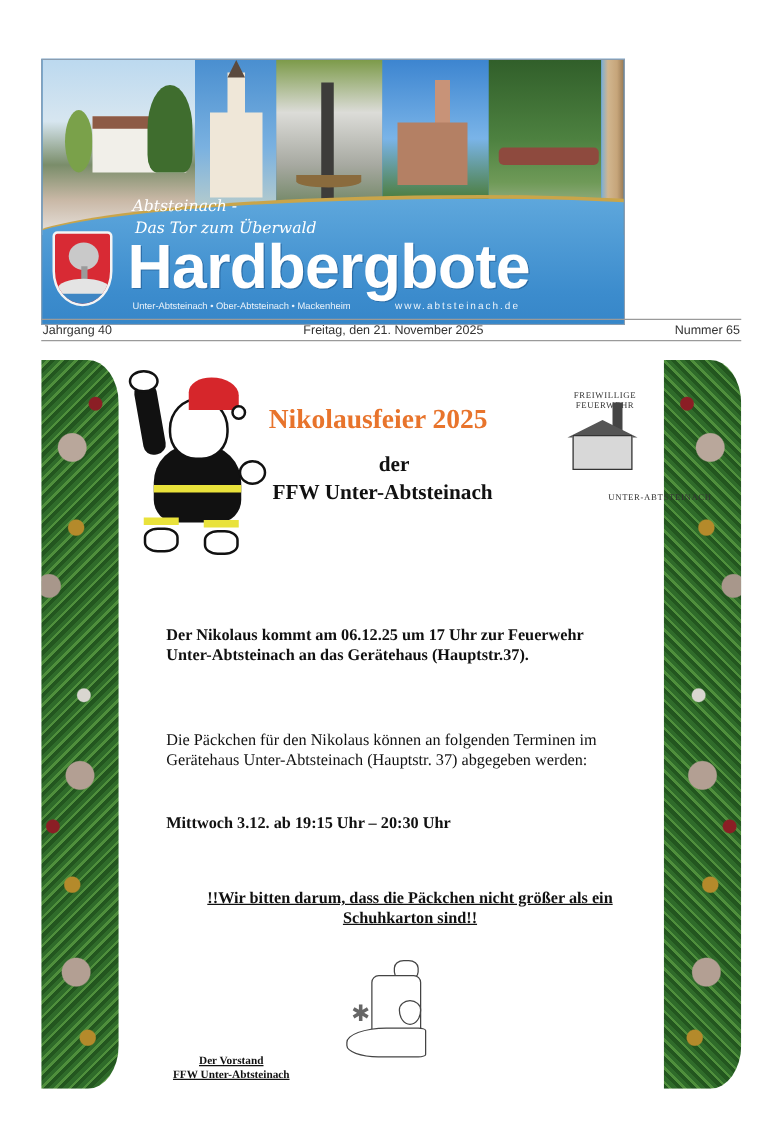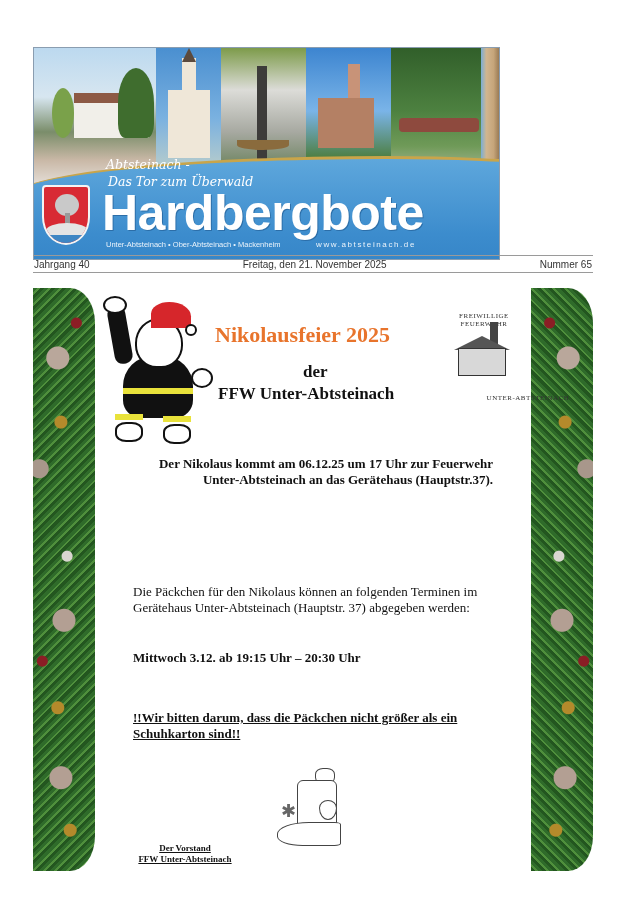--- a/index.html
+++ b/index.html
@@ -116,28 +116,28 @@
     .poster-org { position:absolute; left:185px; top:96px; font-family:"Liberation Serif", serif; font-weight:bold; font-size:17px; color:#111; }
 
     .emblem { position:absolute; left:403px; top:24px; width:96px; height:92px; }
     .emblem .ring-top { position:absolute; left:0; top:0; width:96px; font-family:"Liberation Serif", serif; font-size:7px; color:#333; text-align:center; letter-spacing:0.5px; }
     .emblem .ring-bottom { position:absolute; left:0; bottom:2px; width:96px; font-family:"Liberation Serif", serif; font-size:7px; color:#333; text-align:center; letter-spacing:0.5px;margin-left:44px; }
     .emblem .house { position:absolute; left:22px; top:36px; width:48px; height:28px; background:#d8d8d8; border:1px solid #333; }
     .emblem .roof { position:absolute; left:18px; top:24px; width:0; height:0; border-left:28px solid transparent; border-right:28px solid transparent; border-bottom:14px solid #555; }
     .emblem .steeple { position:absolute; left:54px; top:10px; width:8px; height:28px; background:#444; }
 
     .txt { position:absolute; font-family:"Liberation Serif", serif; color:#111; font-size:13px; line-height:16px; }
-    .center { text-align:right; }
+    .center { text-align:left;margin-top:44px; }
     .b { font-weight:bold; }
 
     .p-arrival { left:100px; top:168px; width:360px; }
     .p-food { left:100px; top:232px; width:360px; }
     .p-drop { left:100px; top:296px; width:380px; }
     .p-times { left:100px; top:362px; width:380px; }
-    .p-note { left:100px; top:422px; width:390px; text-decoration:underline; }
+    .p-note { left:100px; top:422px; width:390px; text-decoration:underline;text-align:center; }
 
     .boot { position:absolute; left:242px; top:474px; width:84px; height:96px; }
     .boot .shaft { position:absolute; left:22px; top:18px; width:40px; height:52px; background:#fff; border:1.5px solid #444; border-radius:6px 6px 0 0; }
     .boot .foot { position:absolute; left:2px; top:60px; width:64px; height:24px; background:#fff; border:1.5px solid #444; border-radius:50% 10% 10% 40%; }
     .boot .heart { position:absolute; left:44px; top:38px; width:18px; height:20px; background:#fff; border:1.5px solid #444; border-radius:50% 50% 50% 50% / 40% 40% 60% 60%; }
     .boot .star { position:absolute; left:6px; top:38px; font-size:18px; color:#666; }
     .boot .treat { position:absolute; left:40px; top:6px; width:20px; height:16px; background:#fff; border:1.5px solid #444; border-radius:40%; }
 
     .sign { position:absolute; left:100px; top:555px; width:104px; font-family:"Liberation Serif", serif; font-weight:bold; font-size:9px; line-height:11px; color:#111; text-align:center; text-decoration:underline; }
   </style>

